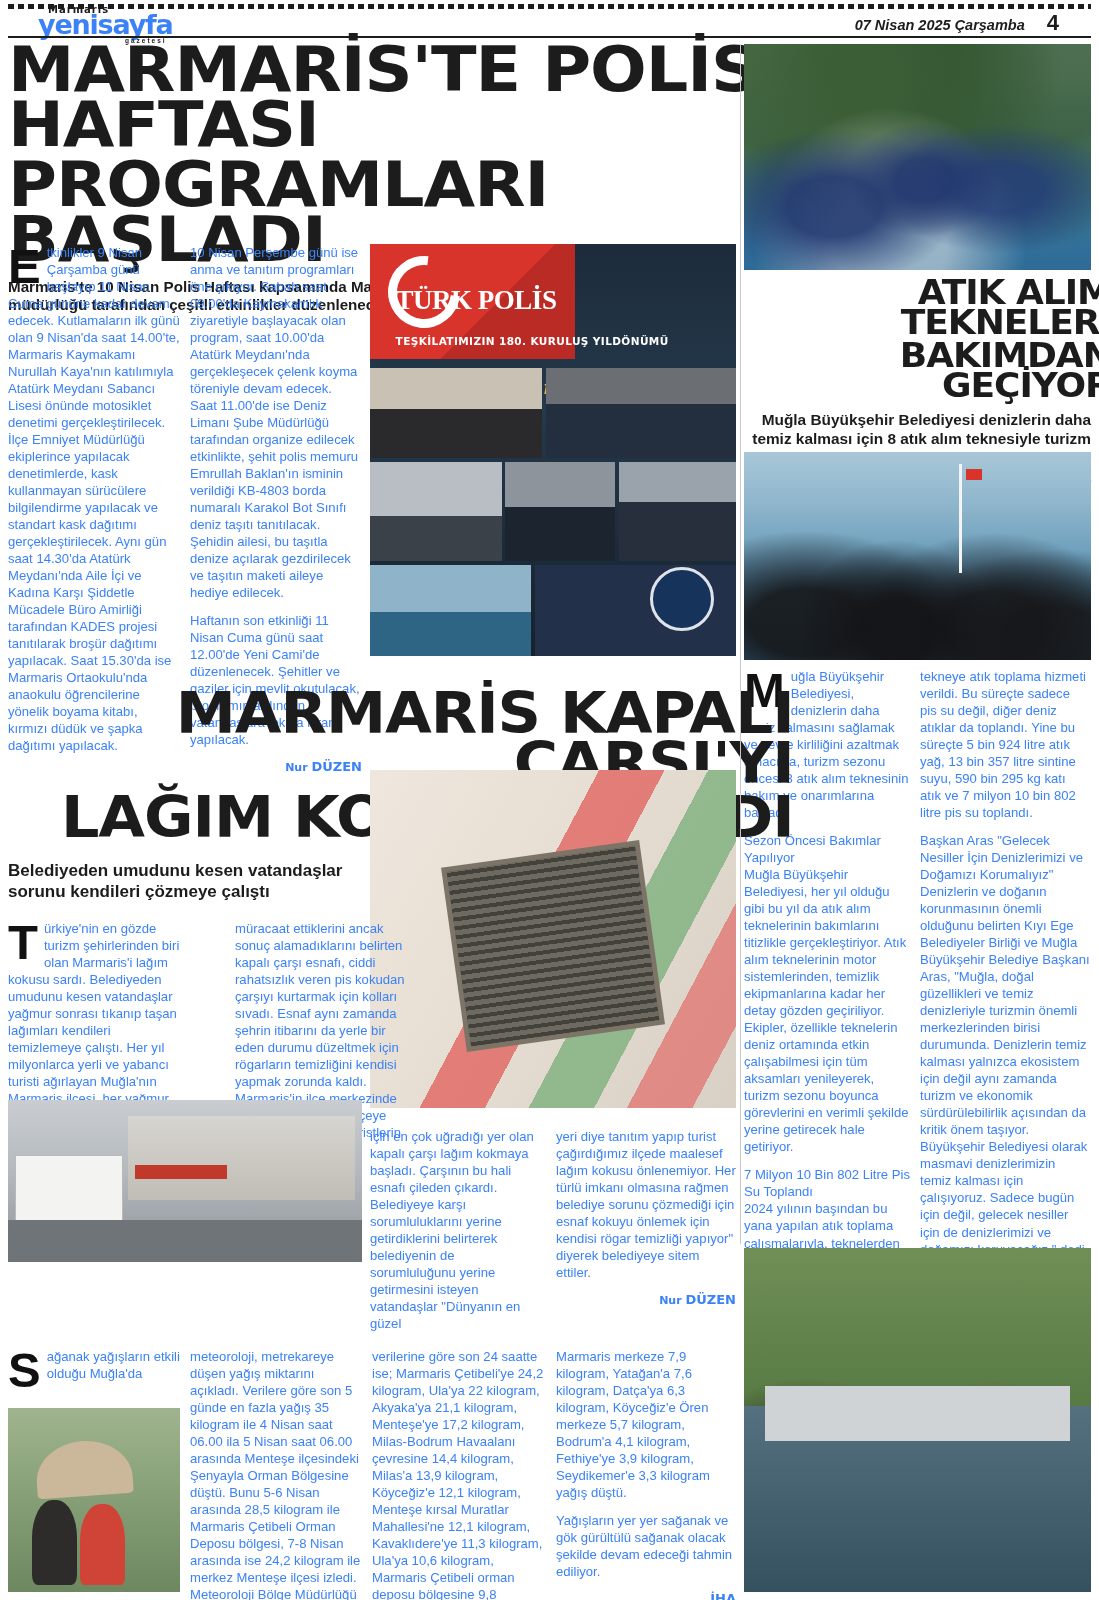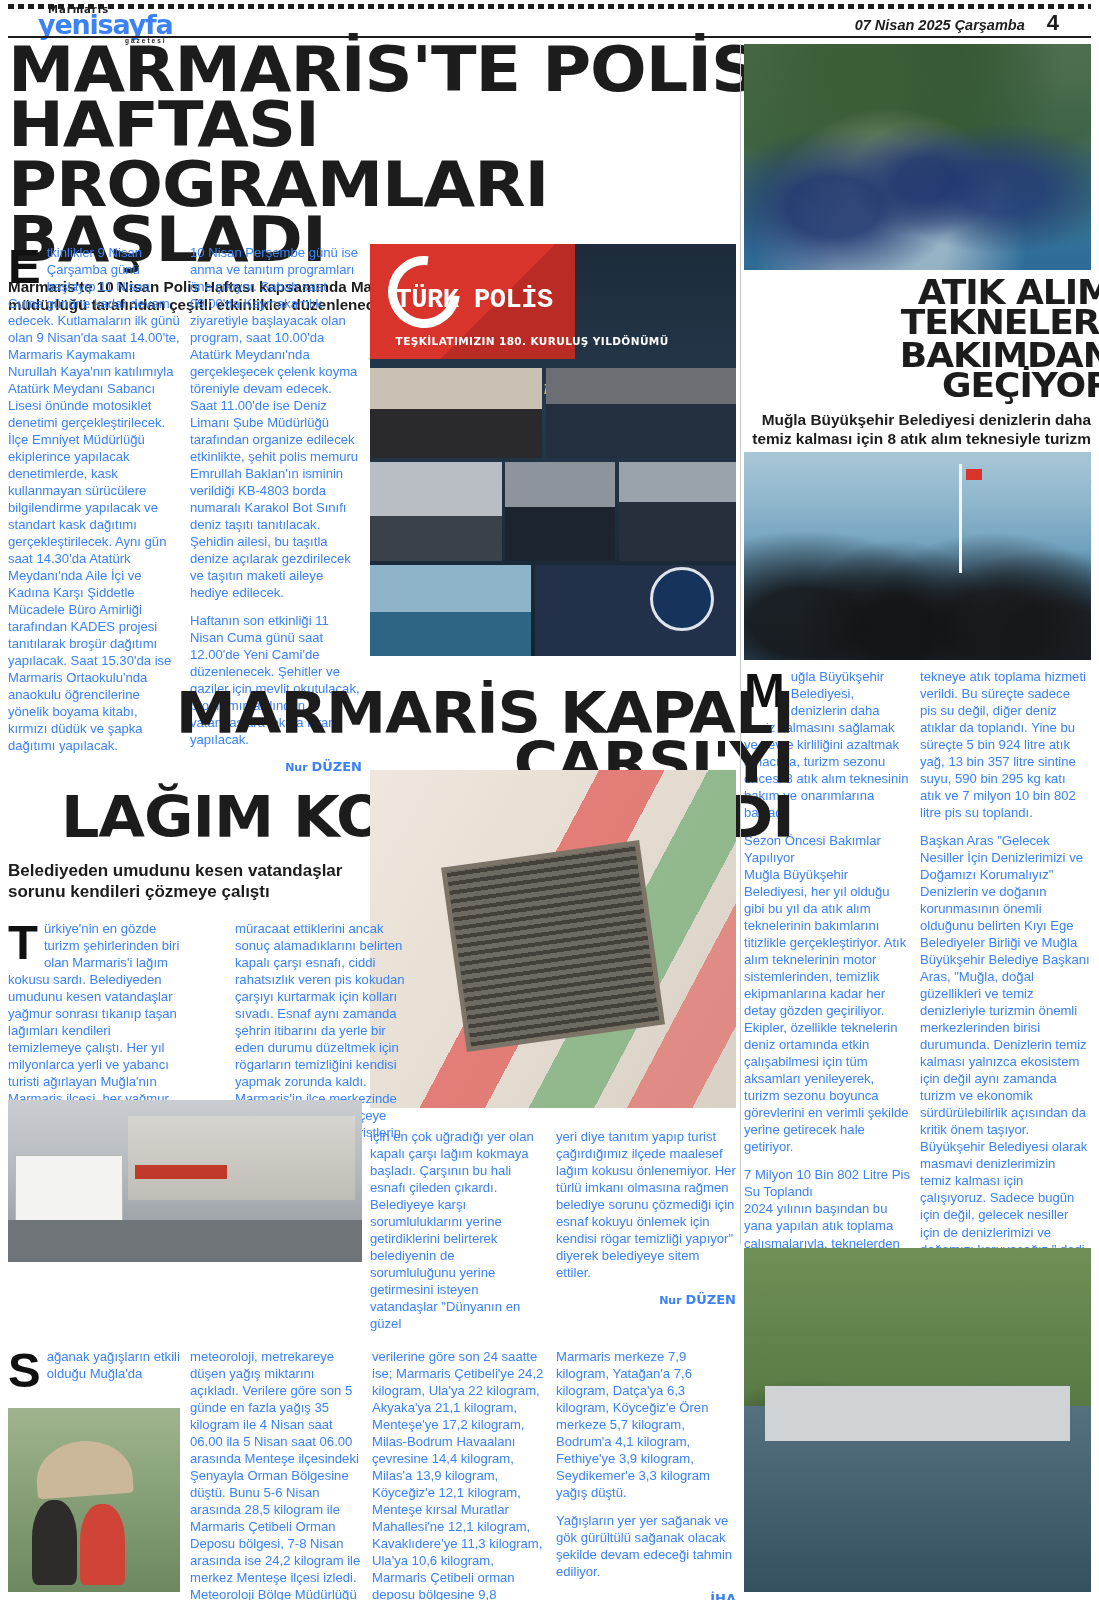--- a/index.html
+++ b/index.html
@@ -90,21 +90,21 @@
      background:linear-gradient(180deg,#d7d5cf 0%,#bfbdb6 100%);}
   .ph-overlay-redsign{position:absolute;left:36%;top:40%;width:26%;height:9%;background:#c0392b;}
   .ph-overlay-umbrella{position:absolute;left:16%;top:18%;width:56%;height:30%;
      background:#cbb79a;border-radius:50% 50% 6% 6%/70% 70% 6% 6%;transform:rotate(-4deg);}
   .ph-overlay-red{position:absolute;left:42%;top:52%;width:26%;height:44%;
      background:#cf4436;border-radius:45% 45% 10% 10%;}
   .ph-overlay-dark{position:absolute;left:14%;top:50%;width:26%;height:46%;
      background:#2e2c2a;border-radius:45% 45% 12% 12%;}
   .ph-moon{position:absolute;left:9%;top:10%;width:54px;height:54px;border-radius:50%;
      border:9px solid #ffffff;border-right-color:transparent;transform:rotate(-38deg);}
-  .poster-title{position:absolute;left:7%;top:10%;color:#fff;font-family:Liberation Mono, monospace;
+  .poster-title{position:absolute;left:7%;top:10%;color:#fff;font-family:Liberation Serif, serif;
      font-weight:bold;font-size:27px;letter-spacing:-0.5px;}
   .poster-sub{position:absolute;left:7%;top:22%;color:#fff;font-family:"DejaVu Sans",sans-serif;
      font-weight:bold;font-size:10.5px;letter-spacing:.4px;}
   .poster-script{position:absolute;left:16%;top:32%;color:#e8b64a;font-style:italic;
      font-family:"DejaVu Serif",serif;font-weight:bold;font-size:19px;}
   .pak-badge{position:absolute;right:6%;bottom:6%;width:58px;height:58px;border-radius:50%;
      background:#16335c;border:3px solid #dfe4ea;}
   .tile{position:absolute;background:#2a3b4d;}
 </style>
 </head>

